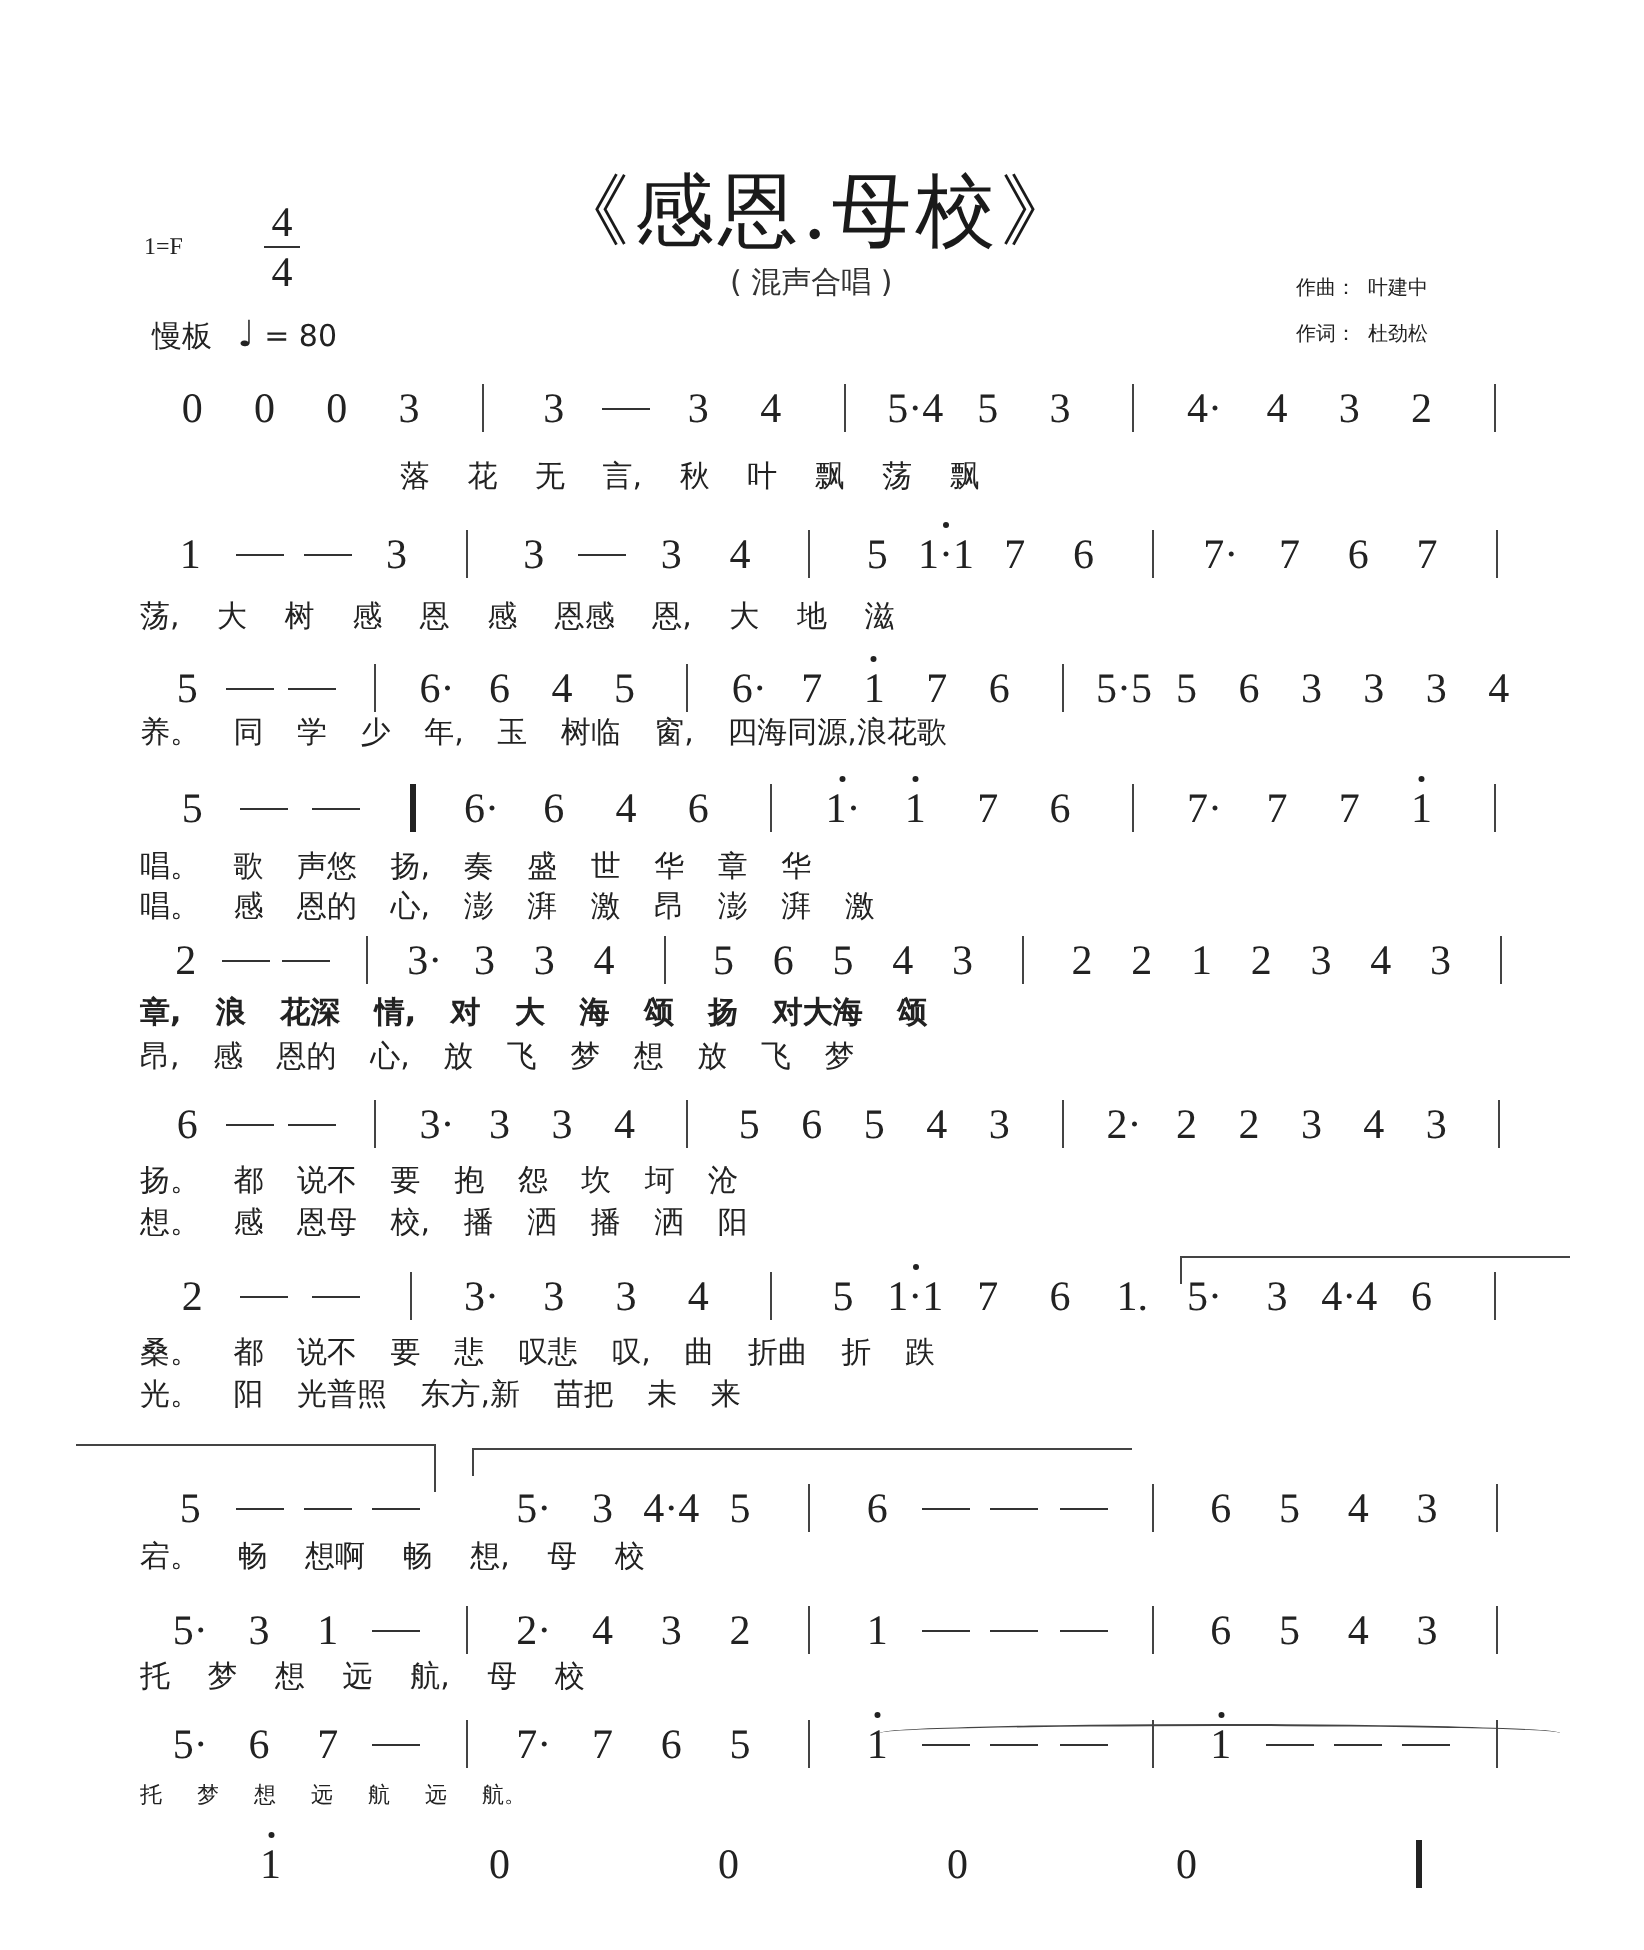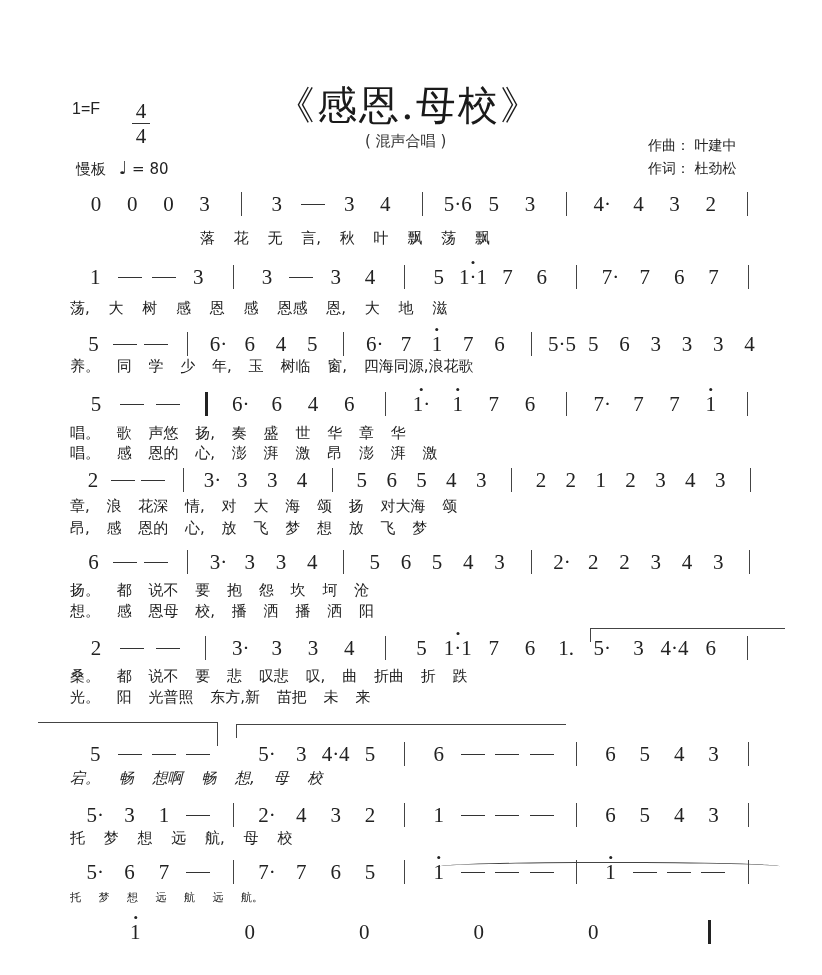--- a/index.html
+++ b/index.html
@@ -1,25 +1,25 @@
 <!DOCTYPE html>
 <html><head>
 <meta charset="utf-8">
 <style>
   html,body{margin:0;padding:0;background:#ffffff;}
   body{width:822px;height:975px;position:relative;overflow:hidden;color:#222;
        font-family:"DejaVu Sans",sans-serif;}
   .abs{position:absolute;}
   .title{left:275px;top:78px;font-family:"DejaVu Serif",serif;font-size:40px;letter-spacing:2px;color:#1a1a1a;white-space:nowrap;}
   .subtitle{left:365px;top:132px;font-size:15px;color:#333;}
-  .key{left:72px;top:100px;font-family:Liberation Sans, sans-serif;font-size:16px;}
+  .key{left:72px;top:116px;font-family:Liberation Serif, serif;font-size:12px;}
   .ts{left:132px;top:100px;font-family:"Liberation Serif",serif;font-size:21px;text-align:center;width:18px;line-height:22px;}
   .ts .line{border-top:1px solid #333;margin:1px 0;}
   .tempo{left:76px;top:157px;font-size:15px;white-space:nowrap;}
-  .credit{left:648px;font-size:14px;white-space:nowrap;}
+  .credit{left:648px;font-size:10px;white-space:nowrap;font-family:Liberation Mono, monospace;}
   .row{position:absolute;left:0;width:822px;height:24px;}
   .n{position:absolute;font-family:"Liberation Serif",serif;font-size:21px;line-height:24px;transform:translateX(-50%);}
   .dot-up::before{content:"";position:absolute;left:50%;top:-4px;width:3px;height:3px;border-radius:50%;background:#222;transform:translateX(-50%);}
   .bar{position:absolute;width:1px;height:24px;background:#444;}
   .dash{position:absolute;height:1px;background:#333;width:24px;top:12px;}
   .slur{position:absolute;border-top:1px solid #444;border-radius:50% 50% 0 0;height:8px;}
   .hline{position:absolute;height:1px;background:#444;}
   .vline{position:absolute;width:1px;background:#444;}
   .thick{position:absolute;width:3px;background:#222;height:24px;}
 </style>
@@ -47,21 +47,21 @@
       <span class="n" style="left: 96.0789px;">0</span>
       <span class="n" style="left: 132.237px;">0</span>
       <span class="n" style="left: 168.395px;">0</span>
       <span class="n" style="left: 204.553px;">3</span>
       <div class="bar" style="left: 240.711px;"></div>
       <span class="n" style="left: 276.868px;">3</span>
       <div class="dash" style="left: 301.026px;"></div>
       <span class="n" style="left: 349.184px;">3</span>
       <span class="n" style="left: 385.342px;">4</span>
       <div class="bar" style="left: 421.5px;"></div>
-      <span class="n" style="left: 457.658px;">5·6</span>
+      <span class="n" style="left: 457.658px;">5·4</span>
       <span class="n" style="left: 493.816px;">5</span>
       <span class="n" style="left: 529.974px;">3</span>
       <div class="bar" style="left: 566.132px;"></div>
       <span class="n" style="left: 602.289px;">4·</span>
       <span class="n" style="left: 638.447px;">4</span>
       <span class="n" style="left: 674.605px;">3</span>
       <span class="n" style="left: 710.763px;">2</span>
       <div class="bar" style="left: 746.921px;"></div>
     </div>
     <div class="row" style="top: 265px;">
@@ -275,27 +275,27 @@
       <span class="n" style="left: 593.25px;">0</span>
       <div class="thick" style="left: 707.75px;"></div>
     </div>
   </div>
 
 <div class="abs" style="left:200px;top:229px;font-size:15px;word-spacing:14px;">落 花 无 言, 秋 叶 飘 荡 飘</div>
 <div class="abs" style="left:70px;top:299px;font-size:15px;word-spacing:14px;">荡, 大 树 感 恩 感 恩感 恩, 大 地 滋</div>
 <div class="abs" style="left:70px;top:357px;font-size:15px;word-spacing:12px;">养。 同 学 少 年, 玉 树临 窗, 四海同源,浪花歌</div>
 <div class="abs" style="left:70px;top:424px;font-size:15px;word-spacing:12px;">唱。 歌 声悠 扬, 奏 盛 世 华 章 华</div>
 <div class="abs" style="left:70px;top:444px;font-size:15px;word-spacing:12px;">唱。 感 恩的 心, 澎 湃 激 昂 澎 湃 激</div>
-<div class="abs" style="left:70px;top:497px;font-size:15px;word-spacing:12px;">章, 浪 花深 情, 对 大 海 颂 扬 对大海 颂</div>
+<div class="abs" style="left:70px;top:497px;font-size:15px;word-spacing:12px;font-weight:bold;">章, 浪 花深 情, 对 大 海 颂 扬 对大海 颂</div>
 <div class="abs" style="left:70px;top:519px;font-size:15px;word-spacing:12px;">昂, 感 恩的 心, 放 飞 梦 想 放 飞 梦</div>
 <div class="abs" style="left:70px;top:581px;font-size:15px;word-spacing:12px;">扬。 都 说不 要 抱 怨 坎 坷 沧</div>
 <div class="abs" style="left:70px;top:602px;font-size:15px;word-spacing:12px;">想。 感 恩母 校, 播 洒 播 洒 阳</div>
 <div class="abs" style="left:70px;top:667px;font-size:15px;word-spacing:12px;">桑。 都 说不 要 悲 叹悲 叹, 曲 折曲 折 跌</div>
 <div class="abs" style="left:70px;top:688px;font-size:15px;word-spacing:12px;">光。 阳 光普照 东方,新 苗把 未 来</div>
-<div class="abs" style="left:70px;top:769px;font-size:15px;word-spacing:14px;font-style:italic;">宕。 畅 想啊 畅 想, 母 校</div>
+<div class="abs" style="left:70px;top:769px;font-size:15px;word-spacing:14px;">宕。 畅 想啊 畅 想, 母 校</div>
 <div class="abs" style="left:70px;top:829px;font-size:15px;word-spacing:14px;">托 梦 想 远 航, 母 校</div>
 <div class="abs" style="left:70px;top:890px;font-size:11px;word-spacing:14px;">托 梦 想 远 航 远 航。</div>
 
 <div class="hline" style="left:590px;top:628px;width:195px;"></div>
 <div class="vline" style="left:590px;top:628px;height:14px;"></div>
 <div class="hline" style="left:38px;top:722px;width:180px;"></div>
 <div class="vline" style="left:217px;top:722px;height:24px;"></div>
 <div class="hline" style="left:236px;top:724px;width:330px;"></div>
 <div class="vline" style="left:236px;top:724px;height:14px;"></div>
 <div class="slur" style="left:440px;top:862px;width:340px;"></div>

